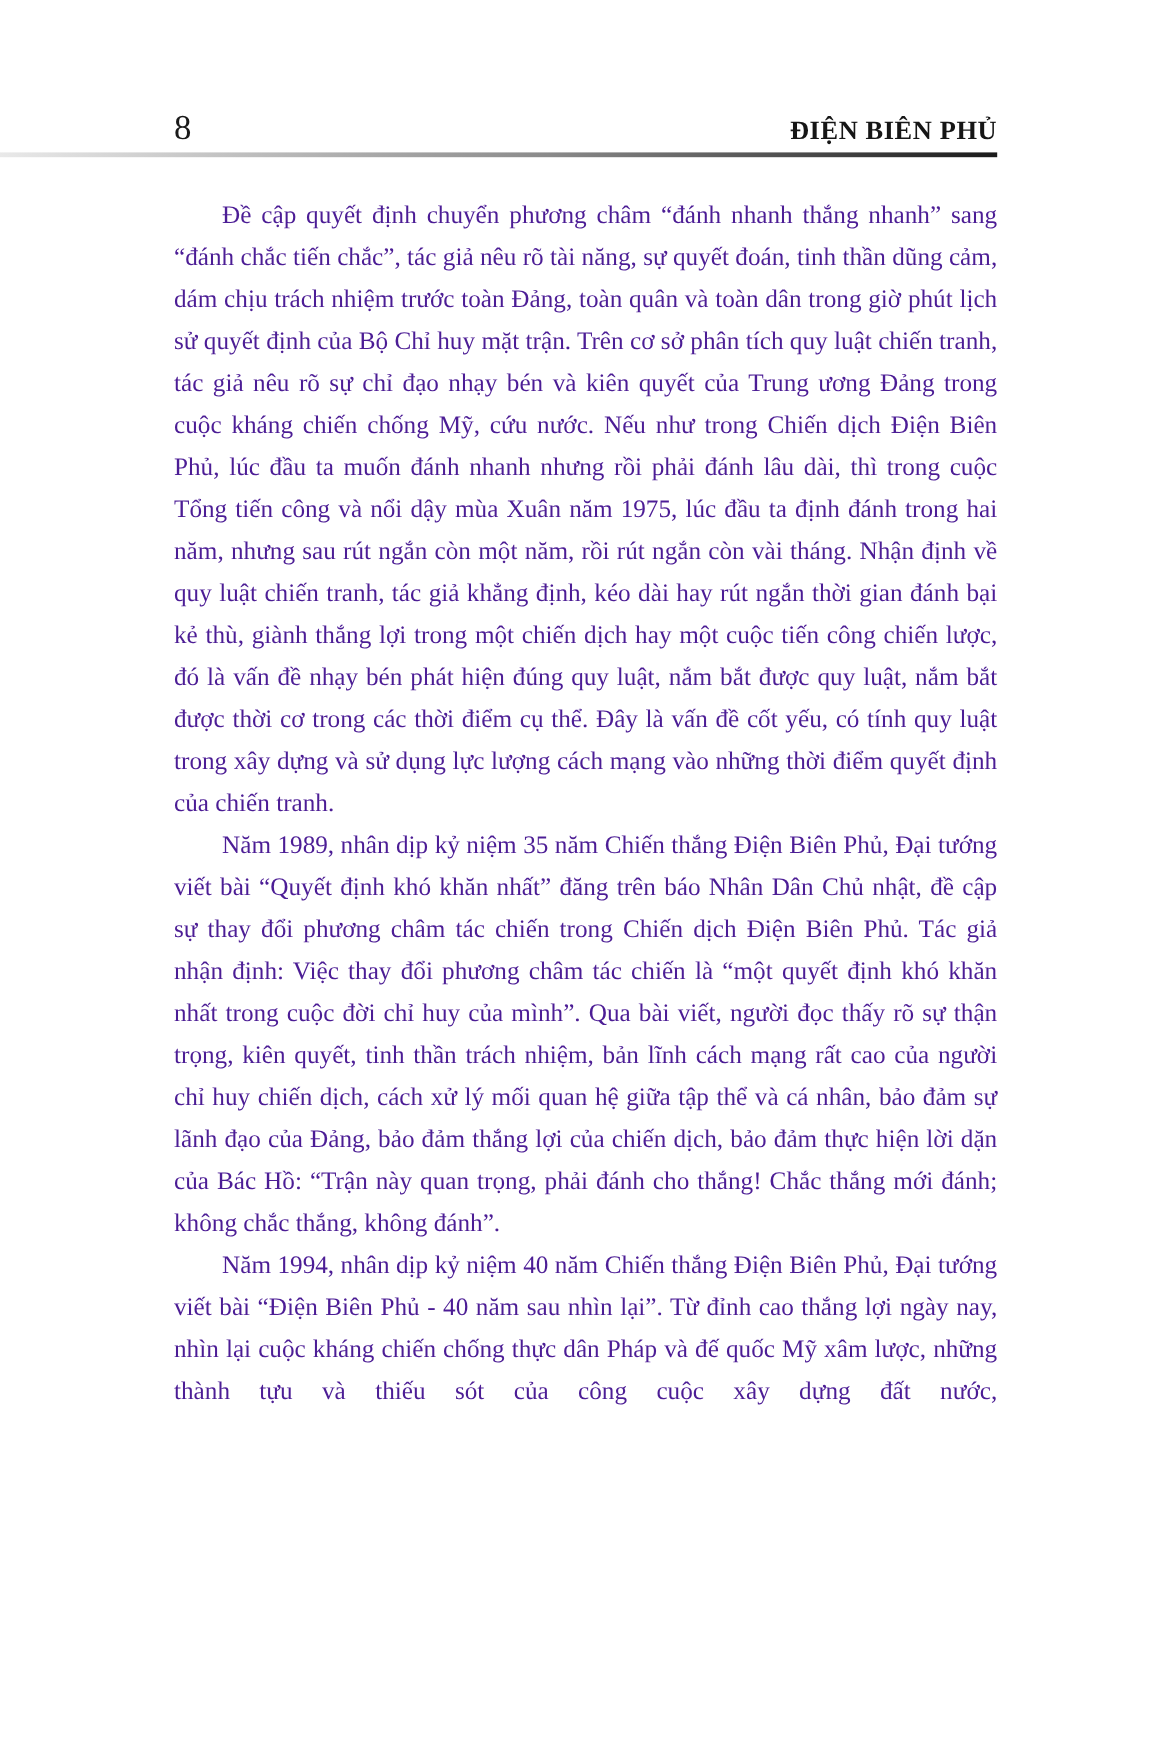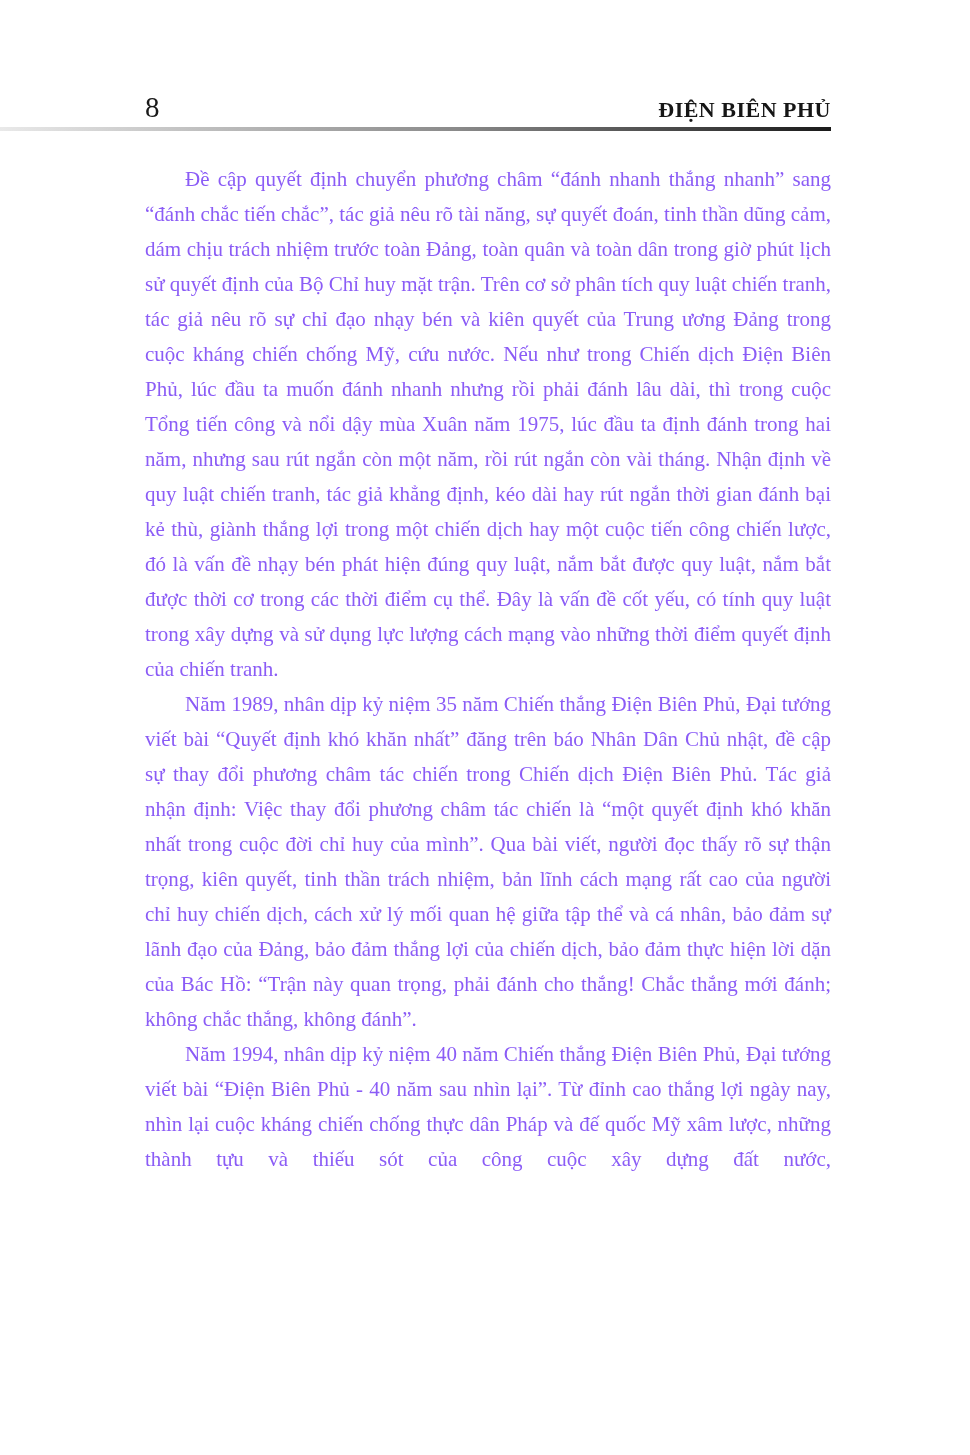--- a/index.html
+++ b/index.html
@@ -47,21 +47,21 @@
     background: linear-gradient(to right, #e9e9e9, #cfcfcf 15%, #8a8a8a 55%, #1a1a1a 100%);
   }
   .body-text {
     position: absolute;
     top: 162px;
     left: 145px;
     width: 686px;
     font-size: 21px;
     line-height: 35px;
     text-align: justify;
-    color: #8b5cf6;
+    color: #4c1d95;
   }
   .body-text p {
     margin: 0;
     padding: 0;
     text-indent: 40px;
   }
   
   .body-text p.continues {
     text-align-last: justify;
   }

